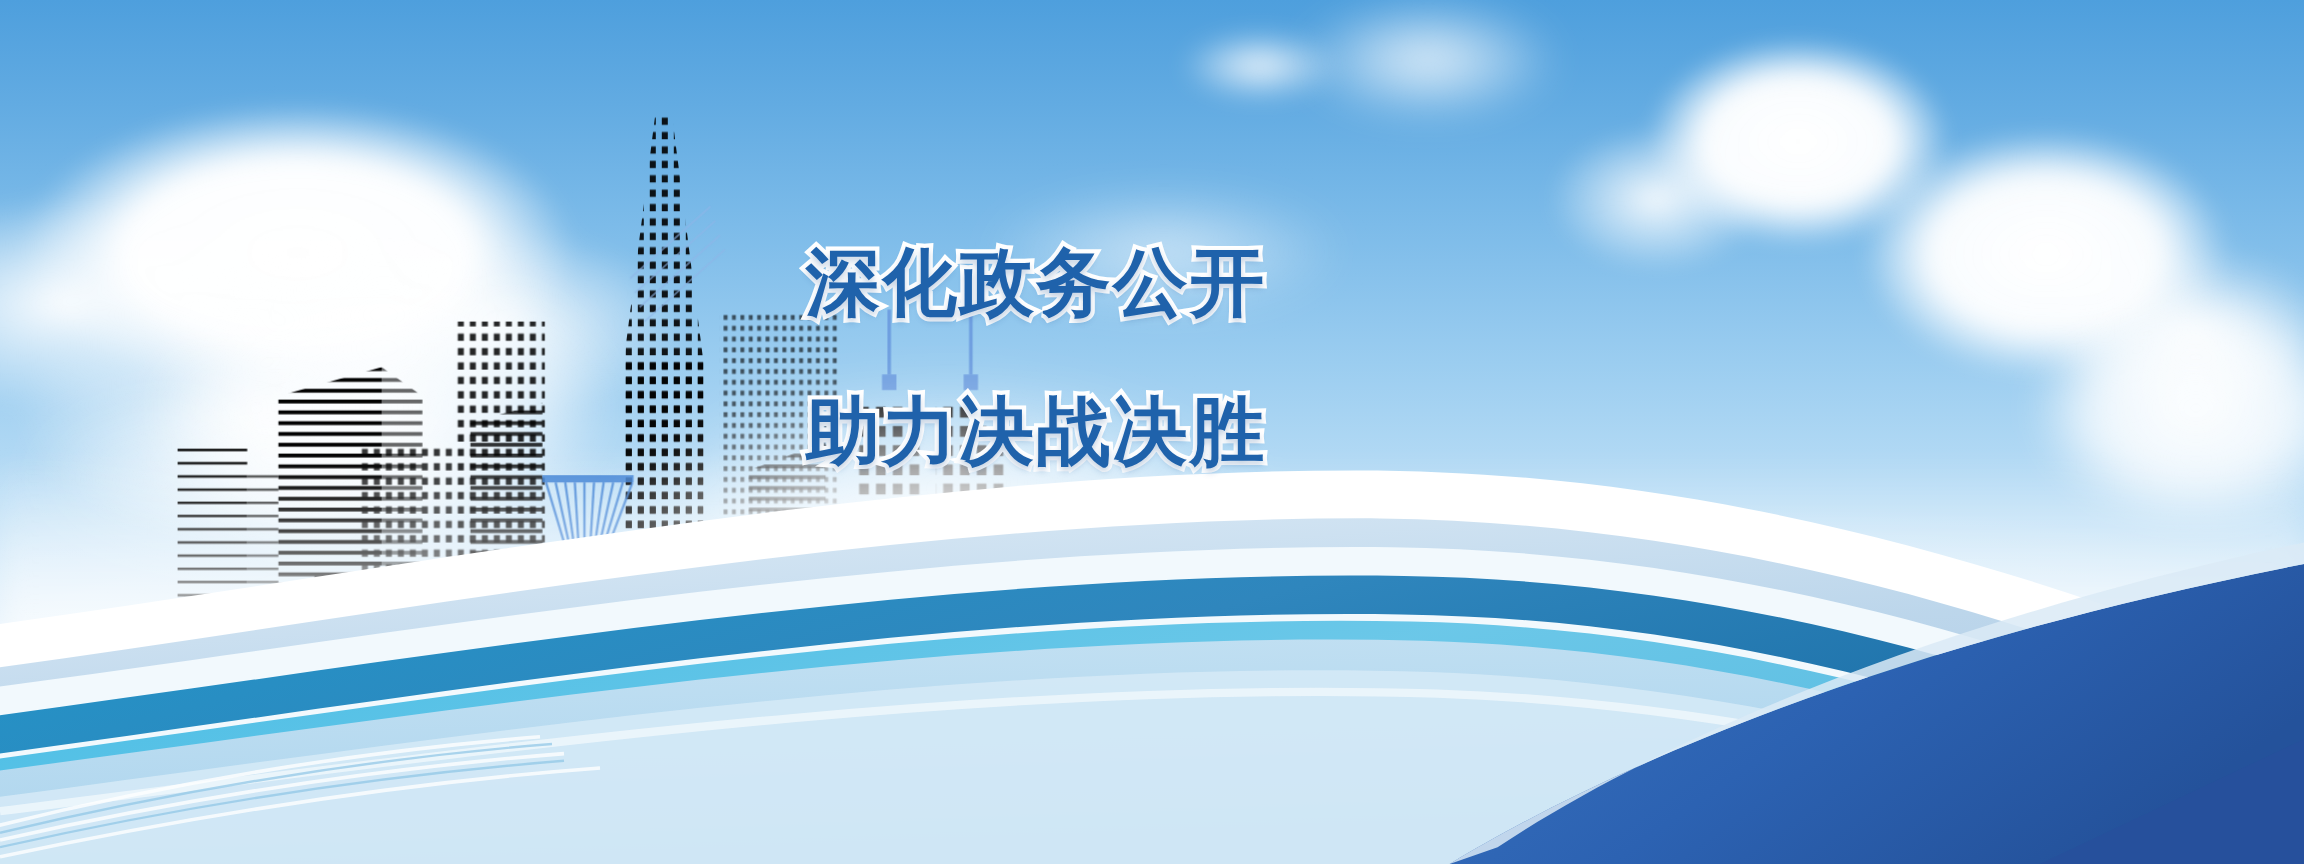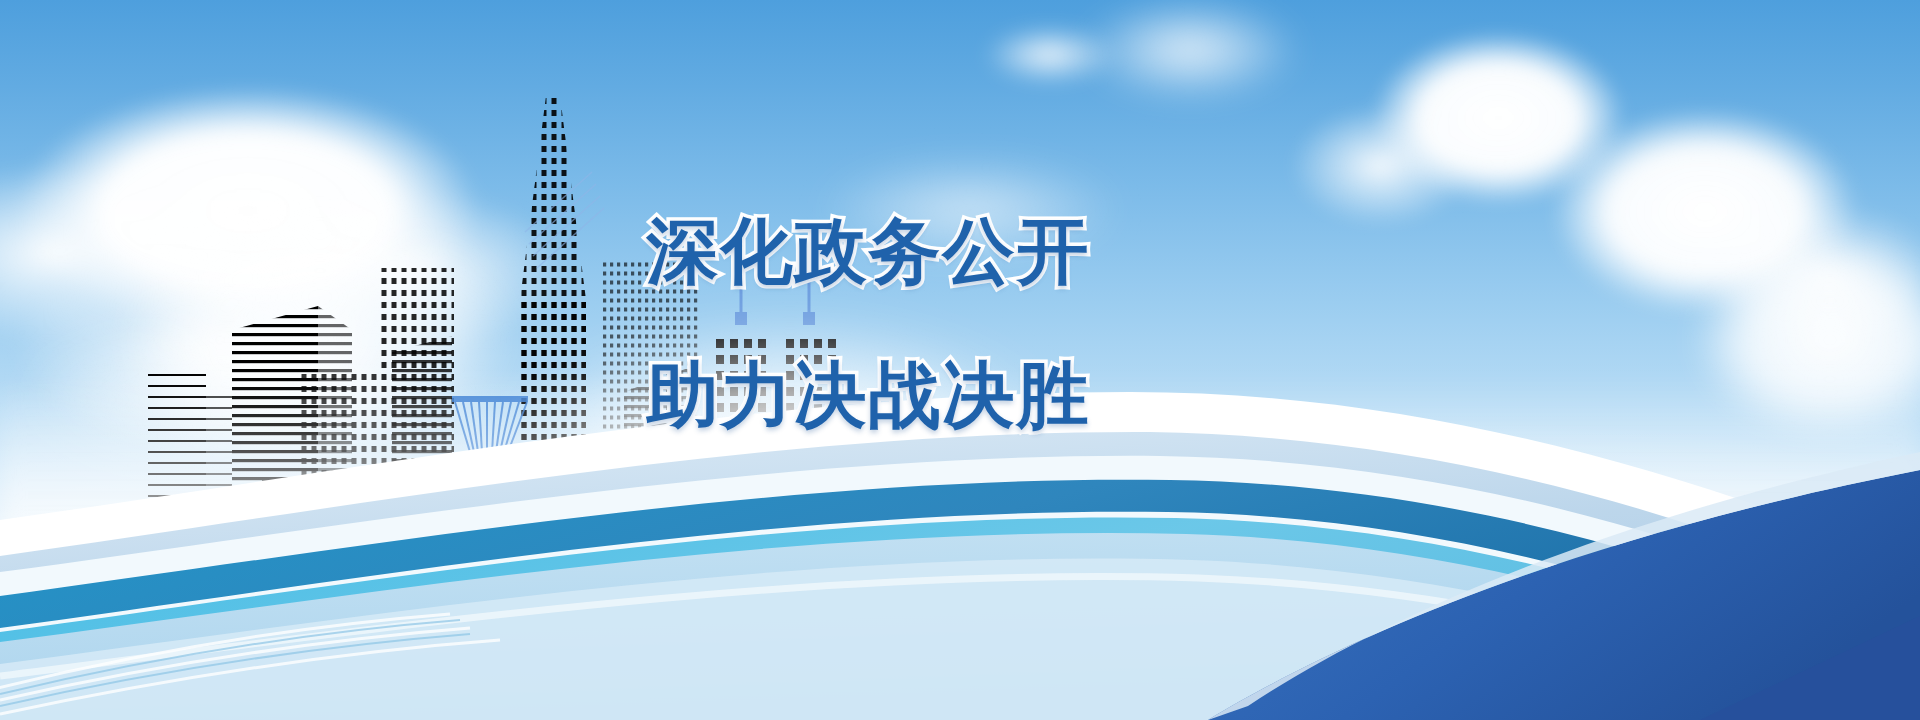--- a/index.html
+++ b/index.html
@@ -111,21 +111,21 @@
   #skyline{position:absolute;left:0;top:0;width:1920px;height:720px;}
 
   
   #waves{position:absolute;left:0;top:0;width:1920px;height:720px;}
 
   
   #headline{
     position:absolute;
     left:0;top:144px;width:1657px;
     text-align:center;
-    font-size:72px;
+    font-size:62px;
     line-height:1;
     letter-spacing:2px;
     font-weight:700;
     color:#1f62ab;
     white-space:pre;
     -webkit-text-stroke:7px #ffffff;
     paint-order:stroke fill;
     text-shadow:0 3px 5px rgba(40,90,150,.28);
   }
   #headline .seg{display:inline-block;}

